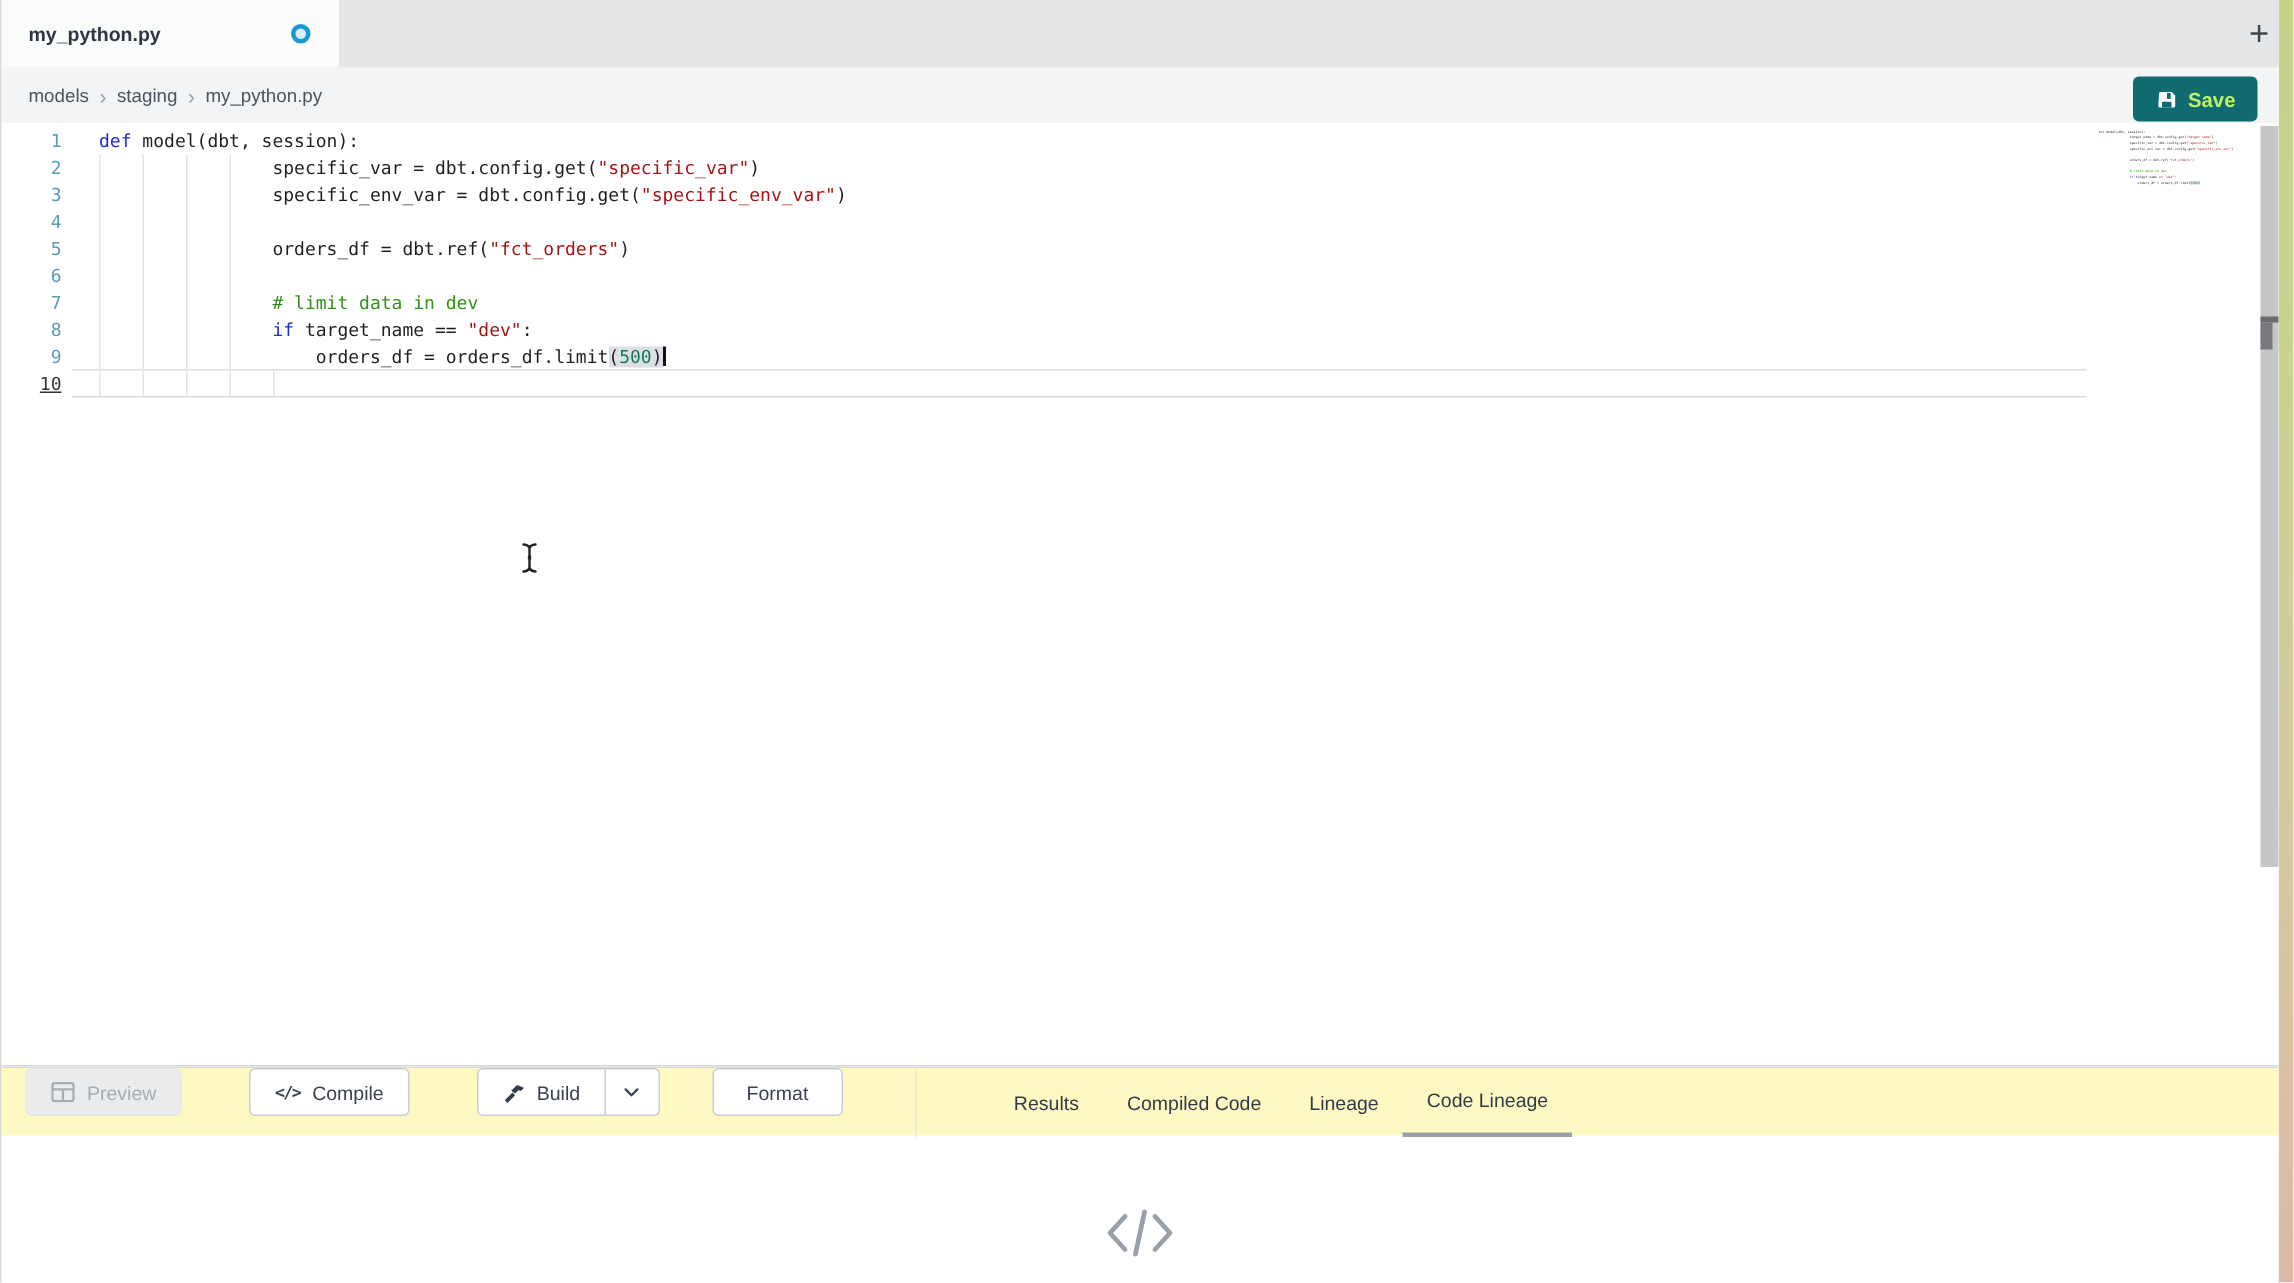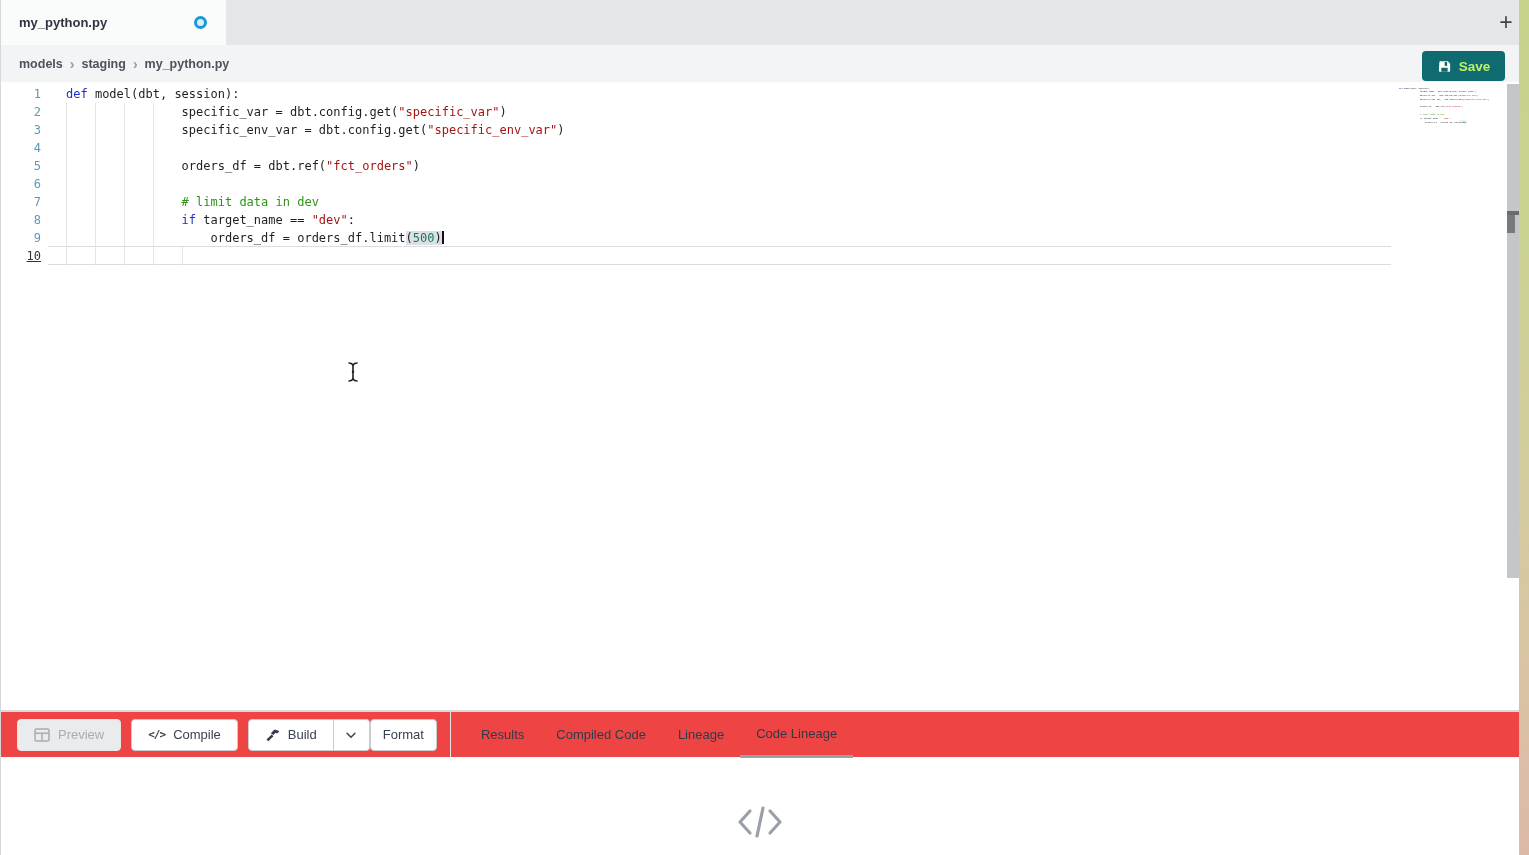--- a/index.html
+++ b/index.html
@@ -16,21 +16,21 @@
               display:flex; align-items:center; padding:0 18px; }
   .file-tab-label { font-size:13px; font-weight:bold; color:#2e3440; }
   .mod-dot { position:absolute; left:193px; top:16px; width:13px; height:13px;
              border:3.5px solid #1a98d5; border-radius:50%; background:#d9eef9; }
   .new-tab { position:absolute; left:1492px; top:8px; width:26px; height:28px;
              display:flex; align-items:center; justify-content:center;
              font-size:23px; color:#3f454d; cursor:pointer; }
 
   
   .breadcrumb-bar { height:37px; background:#f3f4f5; display:flex; align-items:center;
-                    padding-left:18px; gap:7px; font-size:12.5px; color:#4c535e;font-weight:bold; }
+                    padding-left:18px; gap:7px; font-size:12.5px; color:#4c535e; }
   .crumb-sep { color:#969ca4; font-size:14px; }
   .save-btn { position:absolute; left:1421px; top:51px; width:83px; height:30px;
               background:#0f6b70; border:none; border-radius:4px; color:#bef264;
               display:flex; align-items:center; justify-content:center; gap:7px;
               font-size:13.5px; font-weight:bold; font-family:"Liberation Sans",sans-serif; cursor:pointer; }
 
   
   .editor { position:relative; height:629px; background:#fff; border-bottom:1px solid #d6d8da; overflow:hidden; }
   .gutter { position:absolute; left:0; top:3px; width:40px; }
   .gutter-line { height:18px; line-height:18px; text-align:right;
@@ -53,22 +53,22 @@
   .minimap { position:absolute; left:1398px; top:4px; width:108px; height:130px; overflow:hidden; cursor:pointer; }
   .minimap-inner { transform:scale(0.18); transform-origin:0 0;
                    font-family:"DejaVu Sans Mono",monospace; font-size:12px; line-height:21px; }
   .minimap-inner .code-line { height:21px; }
   .scroll-track { position:absolute; left:1506px; top:2px; width:13px; height:494px; background:#c5c6c8; }
   .scroll-mark-h { position:absolute; left:0; top:127px; width:13px; height:4px; background:#696b6e; }
   .scroll-mark-v { position:absolute; left:0; top:131px; width:8px; height:18px; background:#77797c; }
   .ibeam { position:absolute; left:346px; top:279px; }
 
   
-  .toolbar { position:relative; height:46px; background:#ef4444; border-top:1px solid #d9dbde;
-             display:flex; align-items:center; padding-left:16px; }
+  .toolbar { position:relative; height:46px; background:#fef9c3; border-top:1px solid #d9dbde;
+             display:flex; align-items:flex-start; padding-left:16px;gap:35px; }
   .btn { height:32px; border-radius:4px; border:1px solid #c9cdd2; background:#fff;
          display:flex; align-items:center; gap:8px; padding:0 16px;
          font-size:13px; color:#3a4150; font-family:"Liberation Sans",sans-serif; cursor:pointer; }
   .btn.disabled { background:#e9ebed; border-color:#e4e6e9; color:#a7adb5; cursor:default; }
   .btn + .btn, .btn-group { margin-left:10px; }
   .btn-group { display:flex; }
   .btn-group .btn { margin-left:0; }
   .btn-group .main { border-radius:4px 0 0 4px; }
   .btn-group .chev { border-radius:0 4px 4px 0; border-left:none; width:36px; padding:0; justify-content:center; }
   .code-glyph { font-family:"DejaVu Sans Mono",monospace; font-weight:bold; font-size:11px; letter-spacing:-1px; }
@@ -204,21 +204,21 @@
         </button>
         <button class="btn chev">
           <span style="display:flex">
             <svg width="14" height="14" viewBox="0 0 16 16" fill="none" stroke="#3a4150" stroke-width="1.7" stroke-linecap="round" stroke-linejoin="round">
               <polyline points="3.5,6 8,10.5 12.5,6"></polyline>
             </svg>
           </span>
         </button>
       </div>
 
-      <button class="btn" style="padding:0 12px">
+      <button class="btn" style="padding:0 22px">
         <span>Format</span>
       </button>
 
       <div class="tb-divider"></div>
 
       <div class="tb-tabs">
         <div class="tb-tab">
           <span>Results</span>
         </div>
         <div class="tb-tab">

